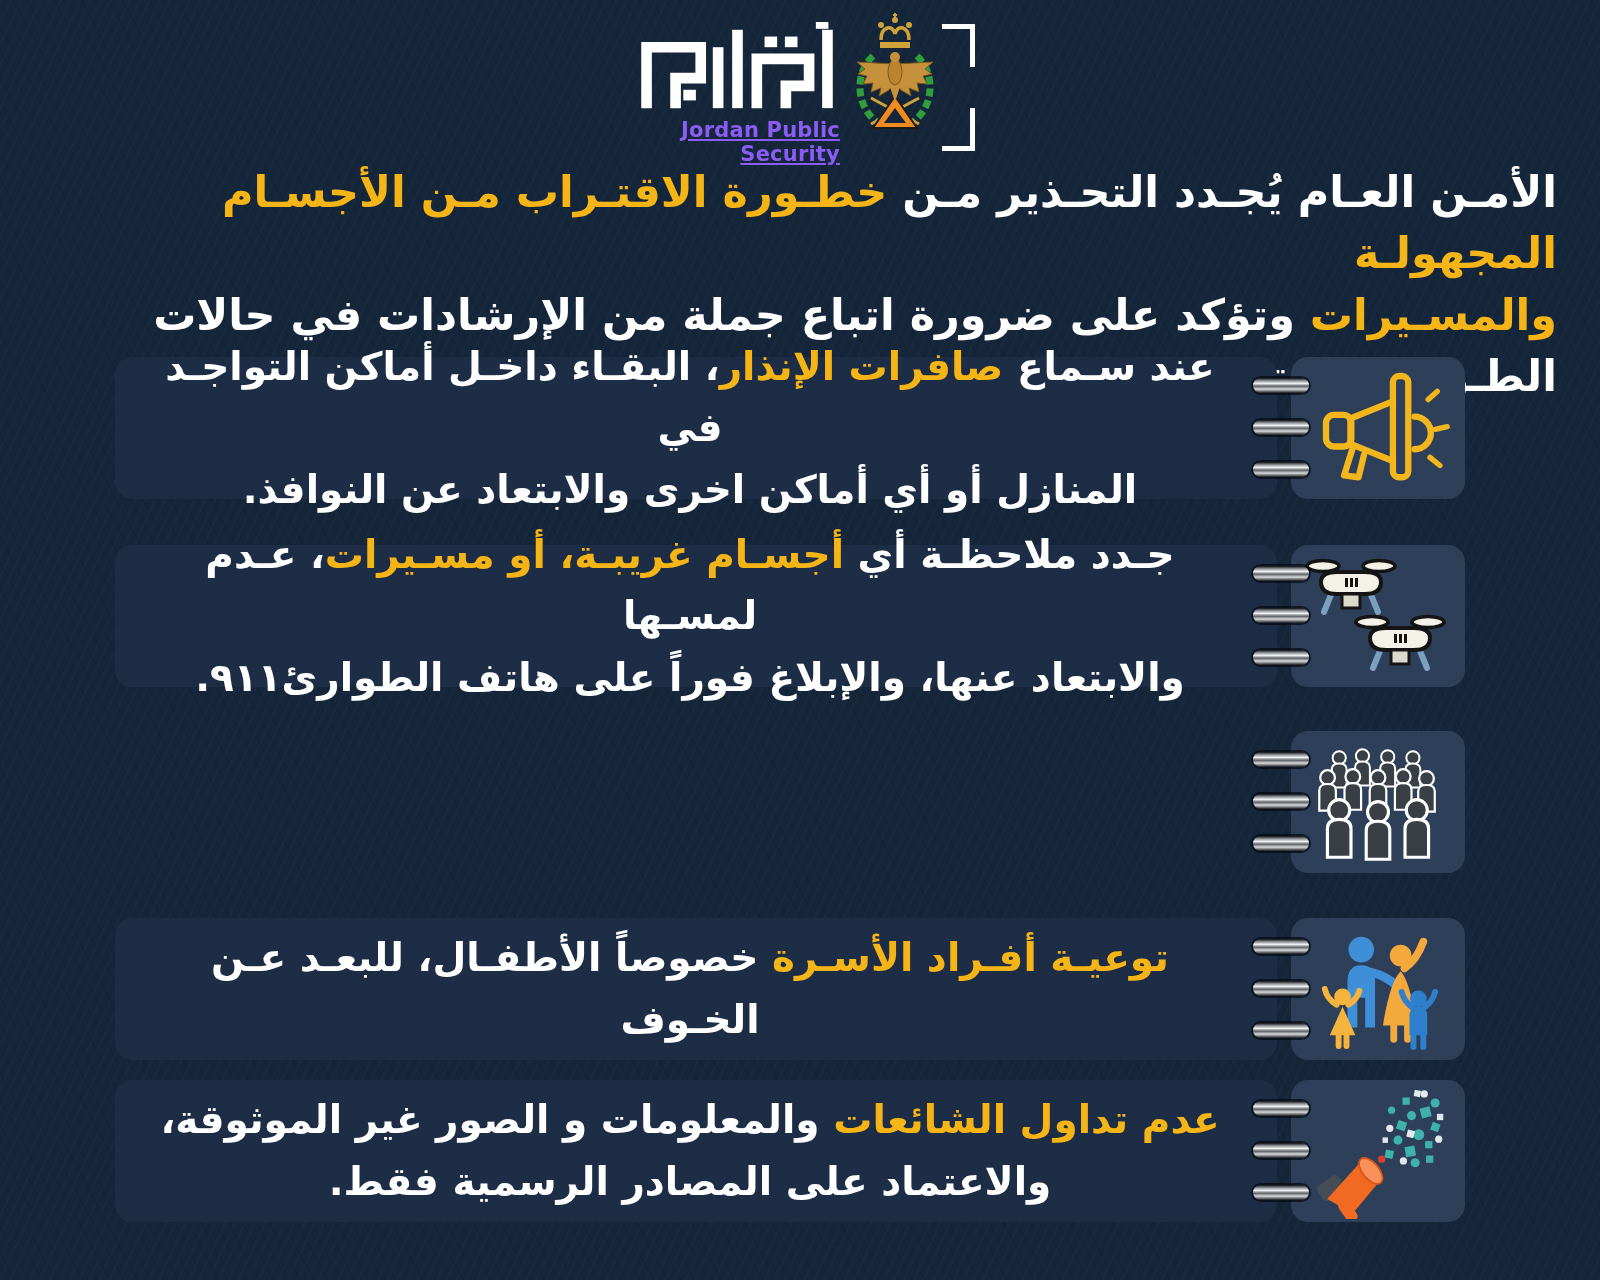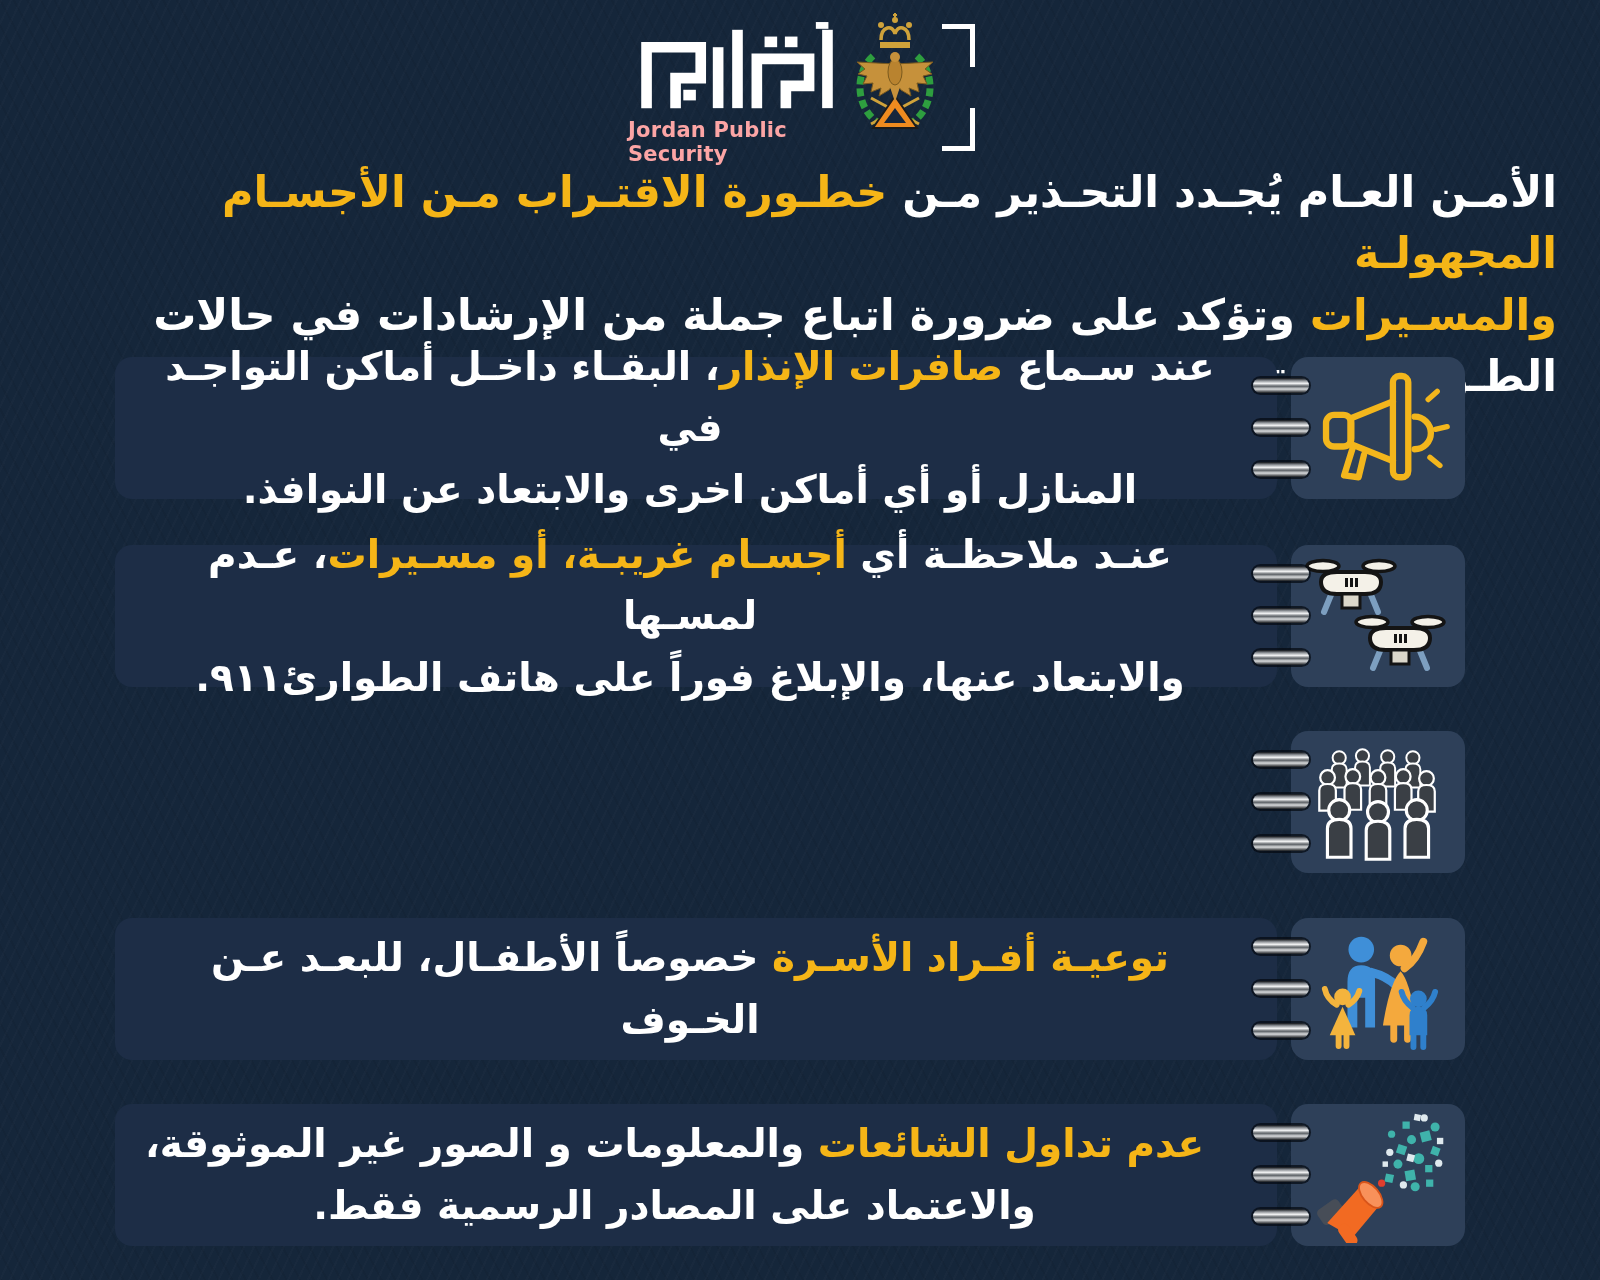--- a/index.html
+++ b/index.html
@@ -9,44 +9,44 @@
     font-family:"DejaVu Sans",sans-serif;
   }
   .page::before{ 
     content:"";position:absolute;inset:0;pointer-events:none;
     background:
       repeating-linear-gradient(115deg, rgba(255,255,255,.015) 0 2px, transparent 2px 9px),
       repeating-linear-gradient(62deg, rgba(0,0,0,.06) 0 2px, transparent 2px 12px);
   }
   
   .kufic{position:absolute;left:633px;top:20px;}
-  .logo-en{position:absolute;left:628px;top:118px;width:212px;text-align:left;
-    color:#fca5a5;font-weight:bold;font-size:21px;letter-spacing:.2px;}
+  .logo-en{position:absolute;left:628px;top:118px;width:212px;text-align:right;
+    color:#8b5cf6;font-weight:bold;font-size:21px;letter-spacing:.2px;text-decoration:underline;}
   .emblem{position:absolute;left:845px;top:12px;}
   .bracket-top{position:absolute;left:942px;top:24px;width:28px;height:38px;
     border-top:5px solid #fff;border-right:5px solid #fff;}
   .bracket-bottom{position:absolute;left:942px;top:108px;width:28px;height:38px;
     border-bottom:5px solid #fff;border-right:5px solid #fff;}
   
   .headline{
     position:absolute;top:162px;right:43px;left:43px;
     direction:rtl;text-align:right;
     color:#fff;font-weight:bold;font-size:43px;line-height:1.43;
   }
   .hl{color:#f5b517;}
   .indent{display:inline-block;padding-right:285px;}
   
   .card-row{position:absolute;left:115px;width:1350px;height:142px;}
-  .row0{top:357px}.row1{top:545px}.row2{top:731px}.row3{top:918px}.row4{top:1104px}
+  .row0{top:357px}.row1{top:545px}.row2{top:731px}.row3{top:918px}.row4{top:1080px}
   .text-card{
     position:absolute;left:0;top:0;width:1162px;height:100%;
     background:#1d2d46;border-radius:17px;
     direction:rtl;text-align:center;color:#fff;font-weight:bold;
     font-size:39px;line-height:1.58;
-    display:flex;align-items:center;justify-content:flex-end;
+    display:flex;align-items:center;justify-content:center;
     padding:0 42px 0 30px;box-sizing:border-box;
   }
   .icon-box{
     position:absolute;left:1176px;top:0;width:174px;height:100%;
     background:#2e4059;border-radius:17px;
     display:flex;align-items:center;justify-content:center;
   }
   .rings{position:absolute;left:1138px;top:0;width:56px;height:100%;}
   .ring{
     position:absolute;left:0;width:56px;height:15px;border-radius:8px;
@@ -133,21 +133,21 @@
     <div class="rings">
         <div class="ring"></div>
         <div class="ring"></div>
         <div class="ring"></div>
       </div>
   </div>
 
   <div class="card-row row1">
     <div class="text-card">
       <p style="margin:0">
-        <span>عنـد ملاحظـة أي </span><span class="hl">أجسـام غريبـة، أو مسـيرات</span><span>، عـدم لمسـها</span><br>
+        <span>جـدد ملاحظـة أي </span><span class="hl">أجسـام غريبـة، أو مسـيرات</span><span>، عـدم لمسـها</span><br>
         <span>والابتعاد عنها، والإبلاغ فوراً على هاتف الطوارئ٩١١.</span>
       </p>
     </div>
     <div class="icon-box">
       <svg width="150" height="128" viewBox="0 0 150 128">
         <defs>
           <g id="drone">
             <line x1="-18" y1="4" x2="-27" y2="26" stroke="#7d9fc0" stroke-width="6" stroke-linecap="round"></line>
             <line x1="18" y1="4" x2="27" y2="26" stroke="#7d9fc0" stroke-width="6" stroke-linecap="round"></line>
             <line x1="-26" y1="-16" x2="-20" y2="-8" stroke="#141414" stroke-width="4"></line>

